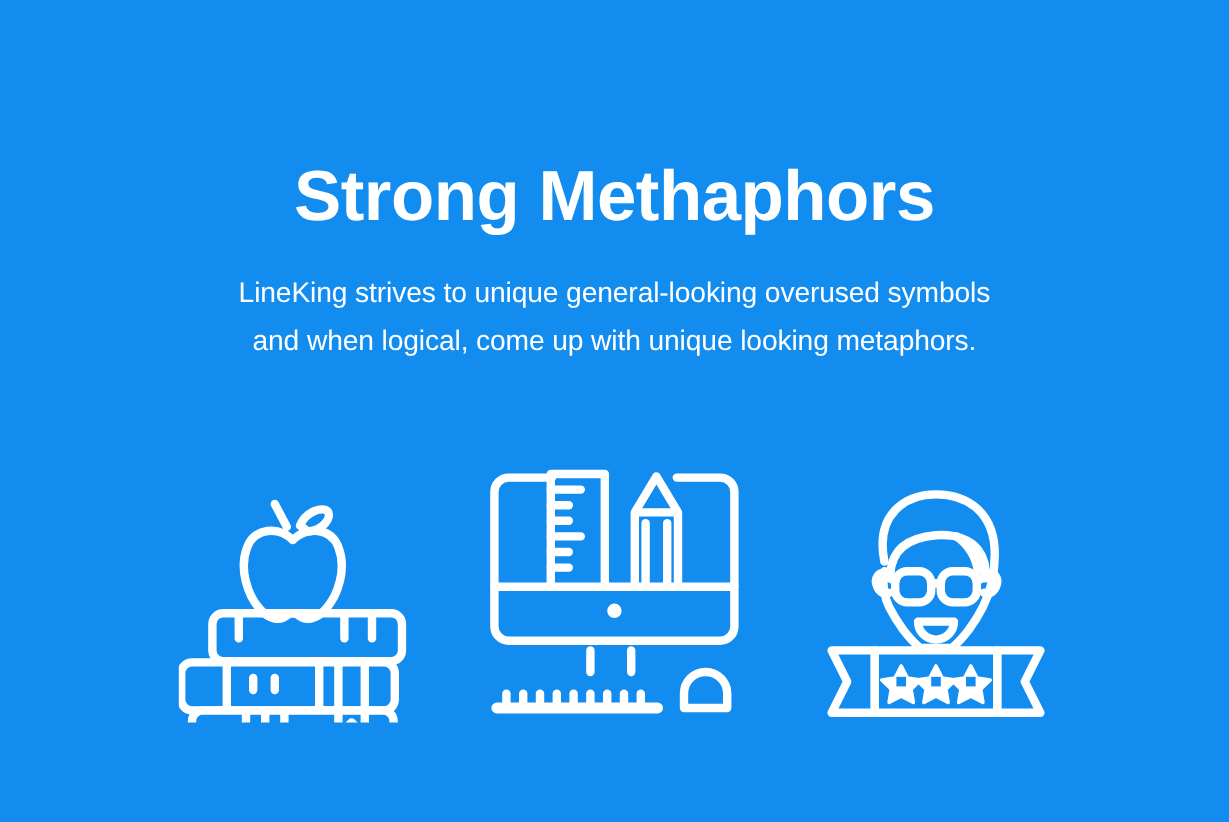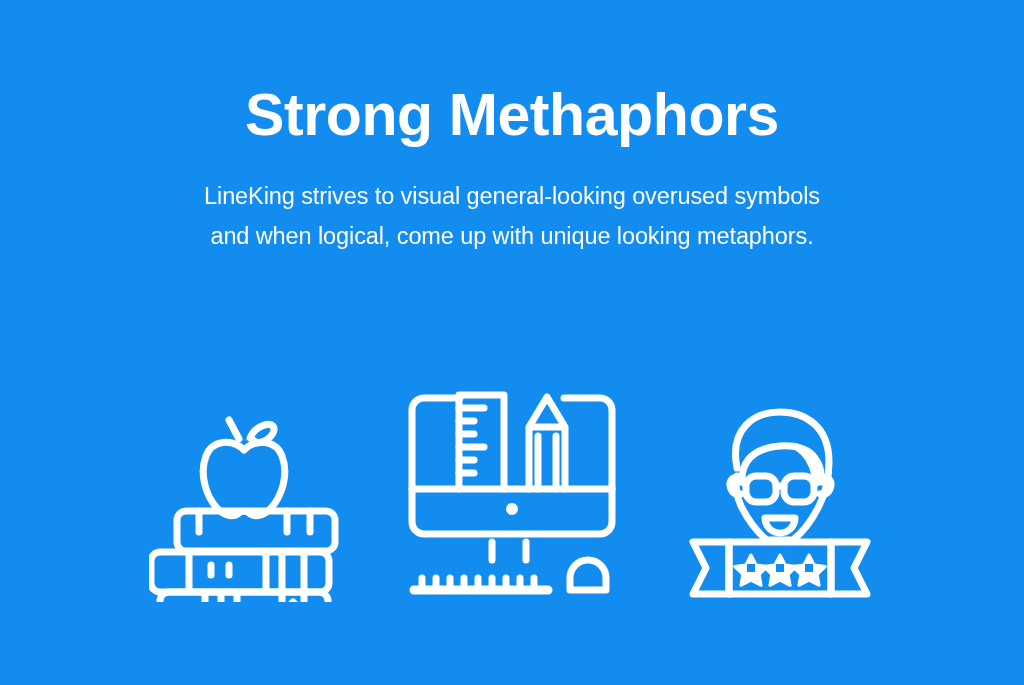--- a/index.html
+++ b/index.html
@@ -79,24 +79,24 @@
 
   .icon-svg { display: block; }
   .icon-svg * { vector-effect: non-scaling-stroke; }
 </style>
 </head>
 <body style="background: rgb(19, 140, 240);">
 
 <div class="slide" style="background: rgb(19, 140, 240);">
 
   <div class="headline-block">
-    <h1 class="page-title" style="color: rgb(255, 255, 255);">Strong Methaphors</h1>
+    <h1 class="page-title" style="color: rgb(255, 255, 255); margin-top: 48px;">Strong Methaphors</h1>
 
     <p class="subtitle" style="color: rgb(255, 255, 255);">
-      <span class="subtitle-line">LineKing strives to visual general-looking overused symbols</span>
+      <span class="subtitle-line">LineKing strives to unique general-looking overused symbols</span>
       <span class="subtitle-line">and when logical, come up with unique looking metaphors.</span>
     </p>
   </div>
 
   <div class="icon-row">
 
     <div class="icon-cell cell-books">
       <svg class="icon-svg" width="190" height="212" viewBox="0 0 190 212" fill="none" stroke="#ffffff" stroke-width="7" stroke-linecap="round" stroke-linejoin="round">
 
         <path d="M95 60

